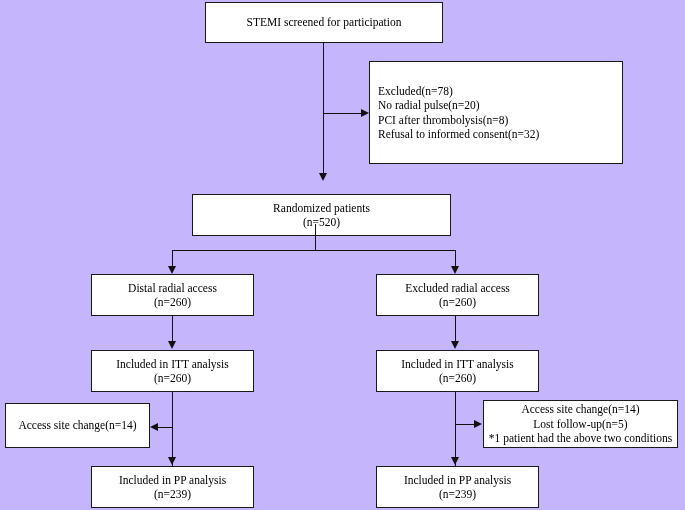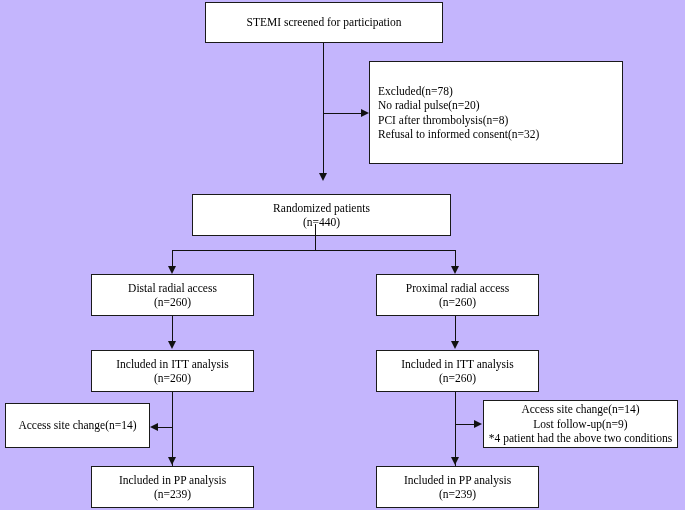--- a/index.html
+++ b/index.html
@@ -90,37 +90,37 @@
 
   <div class="box left-align" style="left:369px; top:61px; width:254px; height:103px;">
     <span class="line">Excluded(n=78)</span>
     <span class="line">No radial pulse(n=20)</span>
     <span class="line">PCI after thrombolysis(n=8)</span>
     <span class="line">Refusal to informed consent(n=32)</span>
   </div>
 
   <div class="box center" style="left:192px; top:194px; width:259px; height:42px;">
     <span class="line">Randomized patients</span>
-    <span class="line">(n=440)</span>
+    <span class="line">(n=520)</span>
   </div>
 
   <div class="vline" style="left:315px; top:224px; height:27px;"></div>
   <div class="hline" style="left:172px; top:250px; width:284px;"></div>
   <div class="vline" style="left:172px; top:250px; height:18px;"></div>
   <div class="arrow-down" style="left:167.5px; top:266px;"></div>
   <div class="vline" style="left:455px; top:250px; height:18px;"></div>
   <div class="arrow-down" style="left:450.5px; top:266px;"></div>
 
   <div class="box center" style="left:91px; top:274px; width:163px; height:42px;">
     <span class="line">Distal radial access</span>
     <span class="line">(n=260)</span>
   </div>
 
   <div class="box center" style="left:376px; top:274px; width:163px; height:42px;">
-    <span class="line">Proximal radial access</span>
+    <span class="line">Excluded radial access</span>
     <span class="line">(n=260)</span>
   </div>
 
   <div class="vline" style="left:172px; top:316px; height:27px;"></div>
   <div class="arrow-down" style="left:167.5px; top:341px;"></div>
 
   <div class="vline" style="left:455px; top:316px; height:27px;"></div>
   <div class="arrow-down" style="left:450.5px; top:341px;"></div>
 
   <div class="box center" style="left:91px; top:350px; width:163px; height:42px;">
@@ -142,22 +142,22 @@
   <div class="arrow-down" style="left:450.5px; top:457px;"></div>
   <div class="hline" style="left:455px; top:424px; width:22px;"></div>
   <div class="arrow-right" style="left:474px; top:419.5px;"></div>
 
   <div class="box center" style="left:5px; top:403px; width:145px; height:45px;">
     <span class="line">Access site change(n=14)</span>
   </div>
 
   <div class="box center" style="left:483px; top:400px; width:195px; height:48px;">
     <span class="line">Access site change(n=14)</span>
-    <span class="line">Lost follow-up(n=9)</span>
-    <span class="line">*4 patient had the above two conditions</span>
+    <span class="line">Lost follow-up(n=5)</span>
+    <span class="line">*1 patient had the above two conditions</span>
   </div>
 
   <div class="box center" style="left:91px; top:466px; width:163px; height:42px;">
     <span class="line">Included in PP analysis</span>
     <span class="line">(n=239)</span>
   </div>
 
   <div class="box center" style="left:376px; top:466px; width:163px; height:42px;">
     <span class="line">Included in PP analysis</span>
     <span class="line">(n=239)</span>

